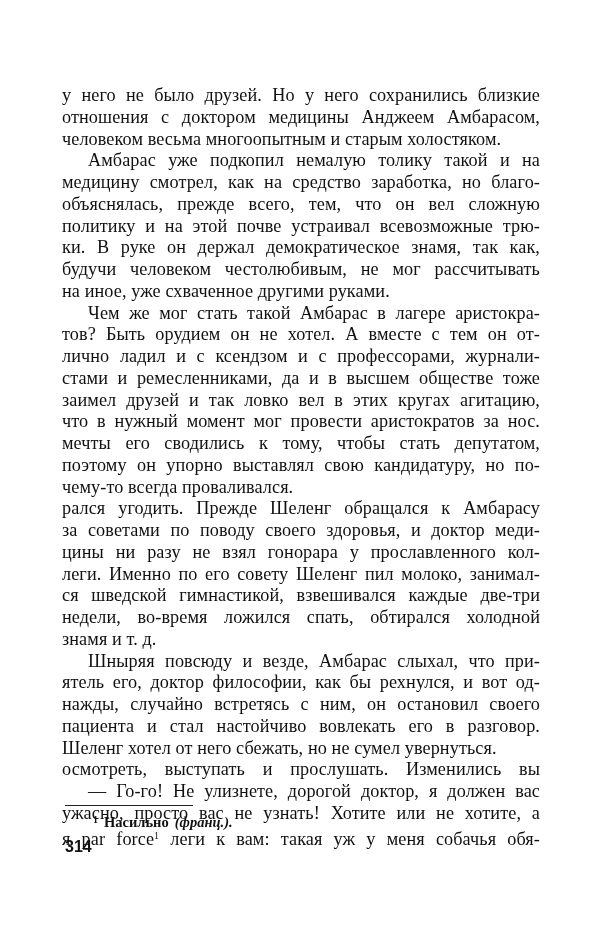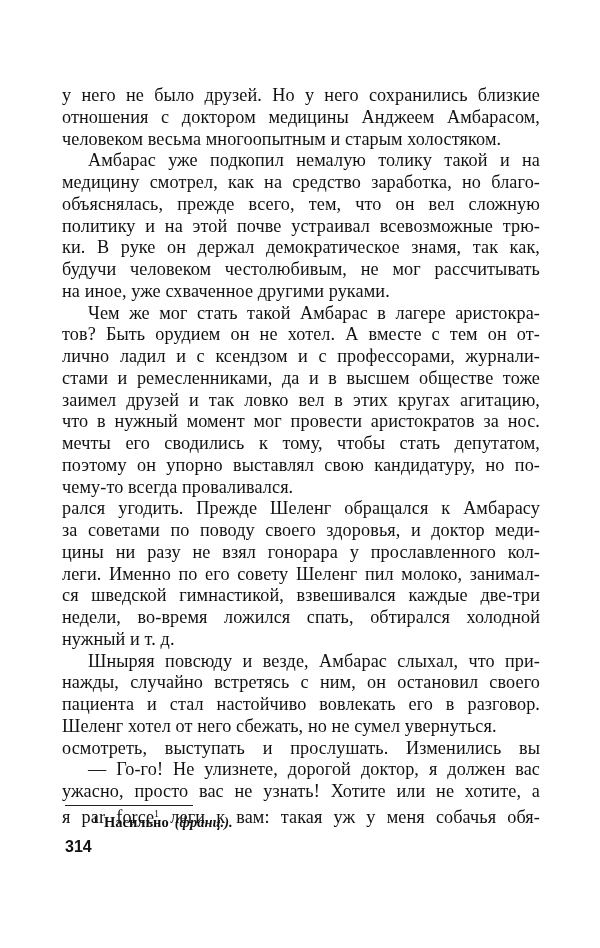--- a/index.html
+++ b/index.html
@@ -54,22 +54,23 @@
     <div class="line">что в нужный момент мог провести аристократов за нос.</div>
     <div class="line">мечты его сводились к тому, чтобы стать депутатом,</div>
     <div class="line">поэтому он упорно выставлял свою кандидатуру, но по-</div>
     <div class="line last">чему-то всегда проваливался.</div>
     <div class="line">рался угодить. Прежде Шеленг обращался к Амбарасу</div>
     <div class="line">за советами по поводу своего здоровья, и доктор меди-</div>
     <div class="line">цины ни разу не взял гонорара у прославленного кол-</div>
     <div class="line">леги. Именно по его совету Шеленг пил молоко, занимал-</div>
     <div class="line">ся шведской гимнастикой, взвешивался каждые две-три</div>
     <div class="line">недели, во-время ложился спать, обтирался холодной</div>
-    <div class="line last">нужный и т. д.</div>
+    <div class="line last">знамя и т. д.</div>
     <div class="line indent">Шныряя повсюду и везде, Амбарас слыхал, что при-</div>
+    <div class="line">ятель его, доктор философии, как бы рехнулся, и вот од-</div>
     <div class="line">нажды, случайно встретясь с ним, он остановил своего</div>
     <div class="line">пациента и стал настойчиво вовлекать его в разговор.</div>
     <div class="line last">Шеленг хотел от него сбежать, но не сумел увернуться.</div>
     <div class="line">осмотреть, выступать и прослушать. Изменились вы</div>
     <div class="line indent">— Го-го! Не улизнете, дорогой доктор, я должен вас</div>
     <div class="line">ужасно, просто вас не узнать! Хотите или не хотите, а</div>
     <div class="line"><span>я par force</span><span class="sup">1</span><span> леги к вам: такая уж у меня собачья обя-</span></div>
   </div>
 
 <div class="rule"></div>

